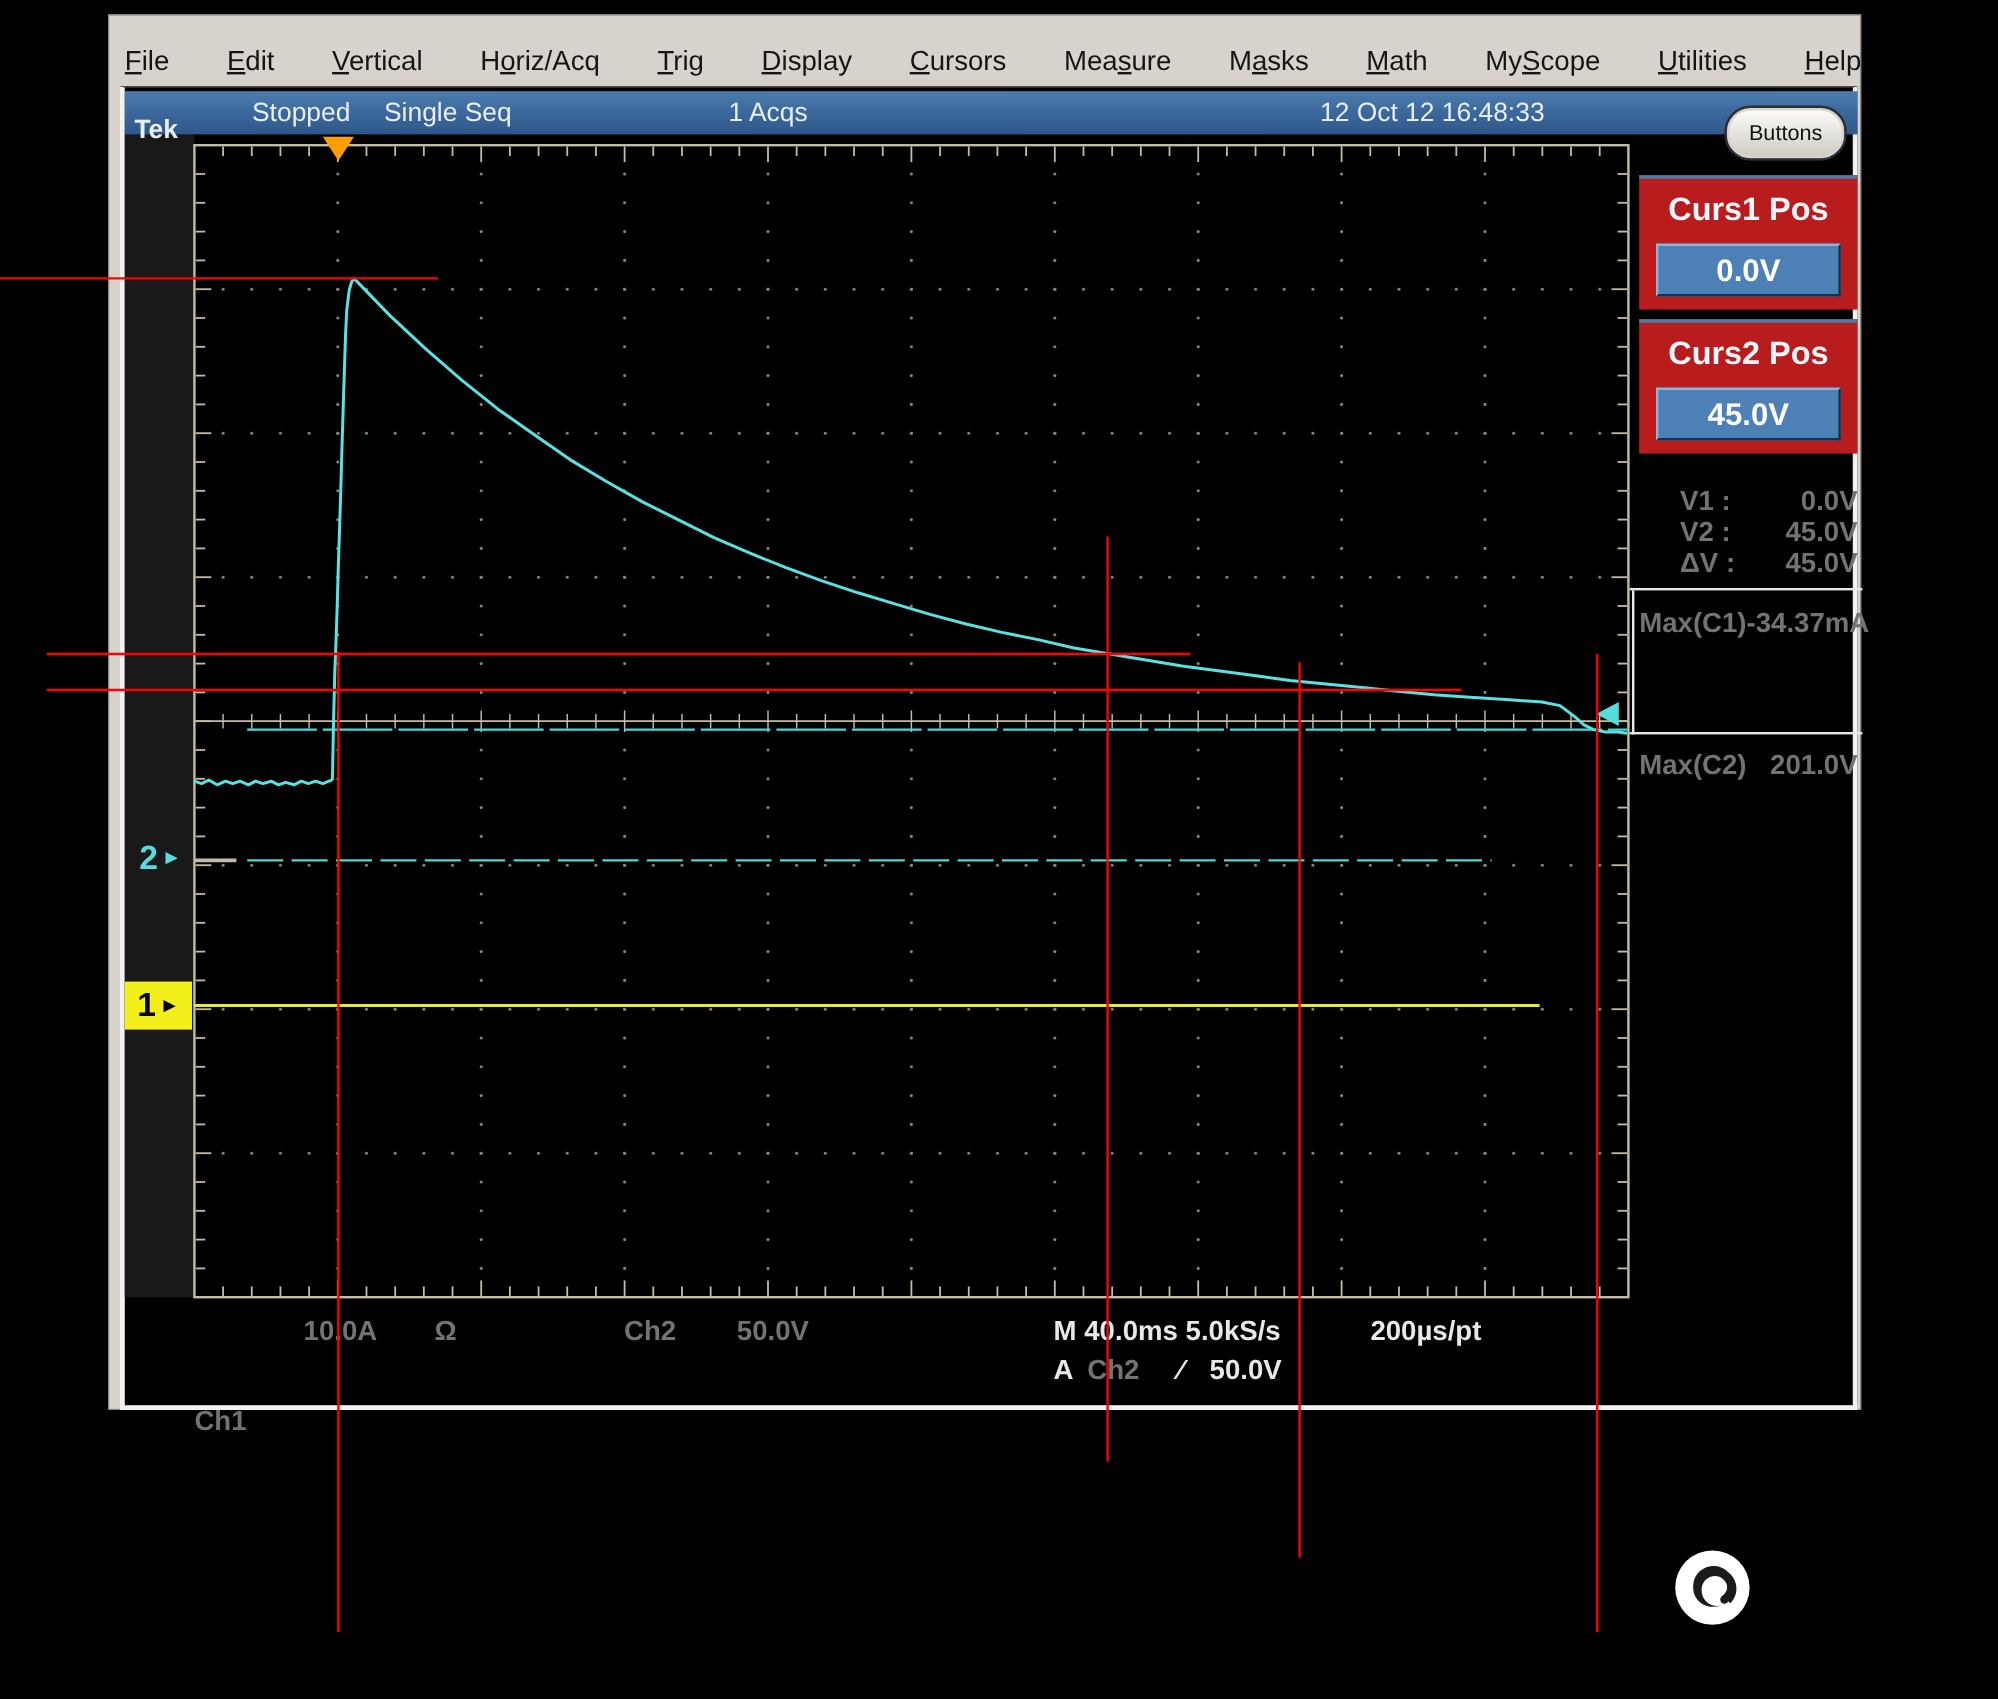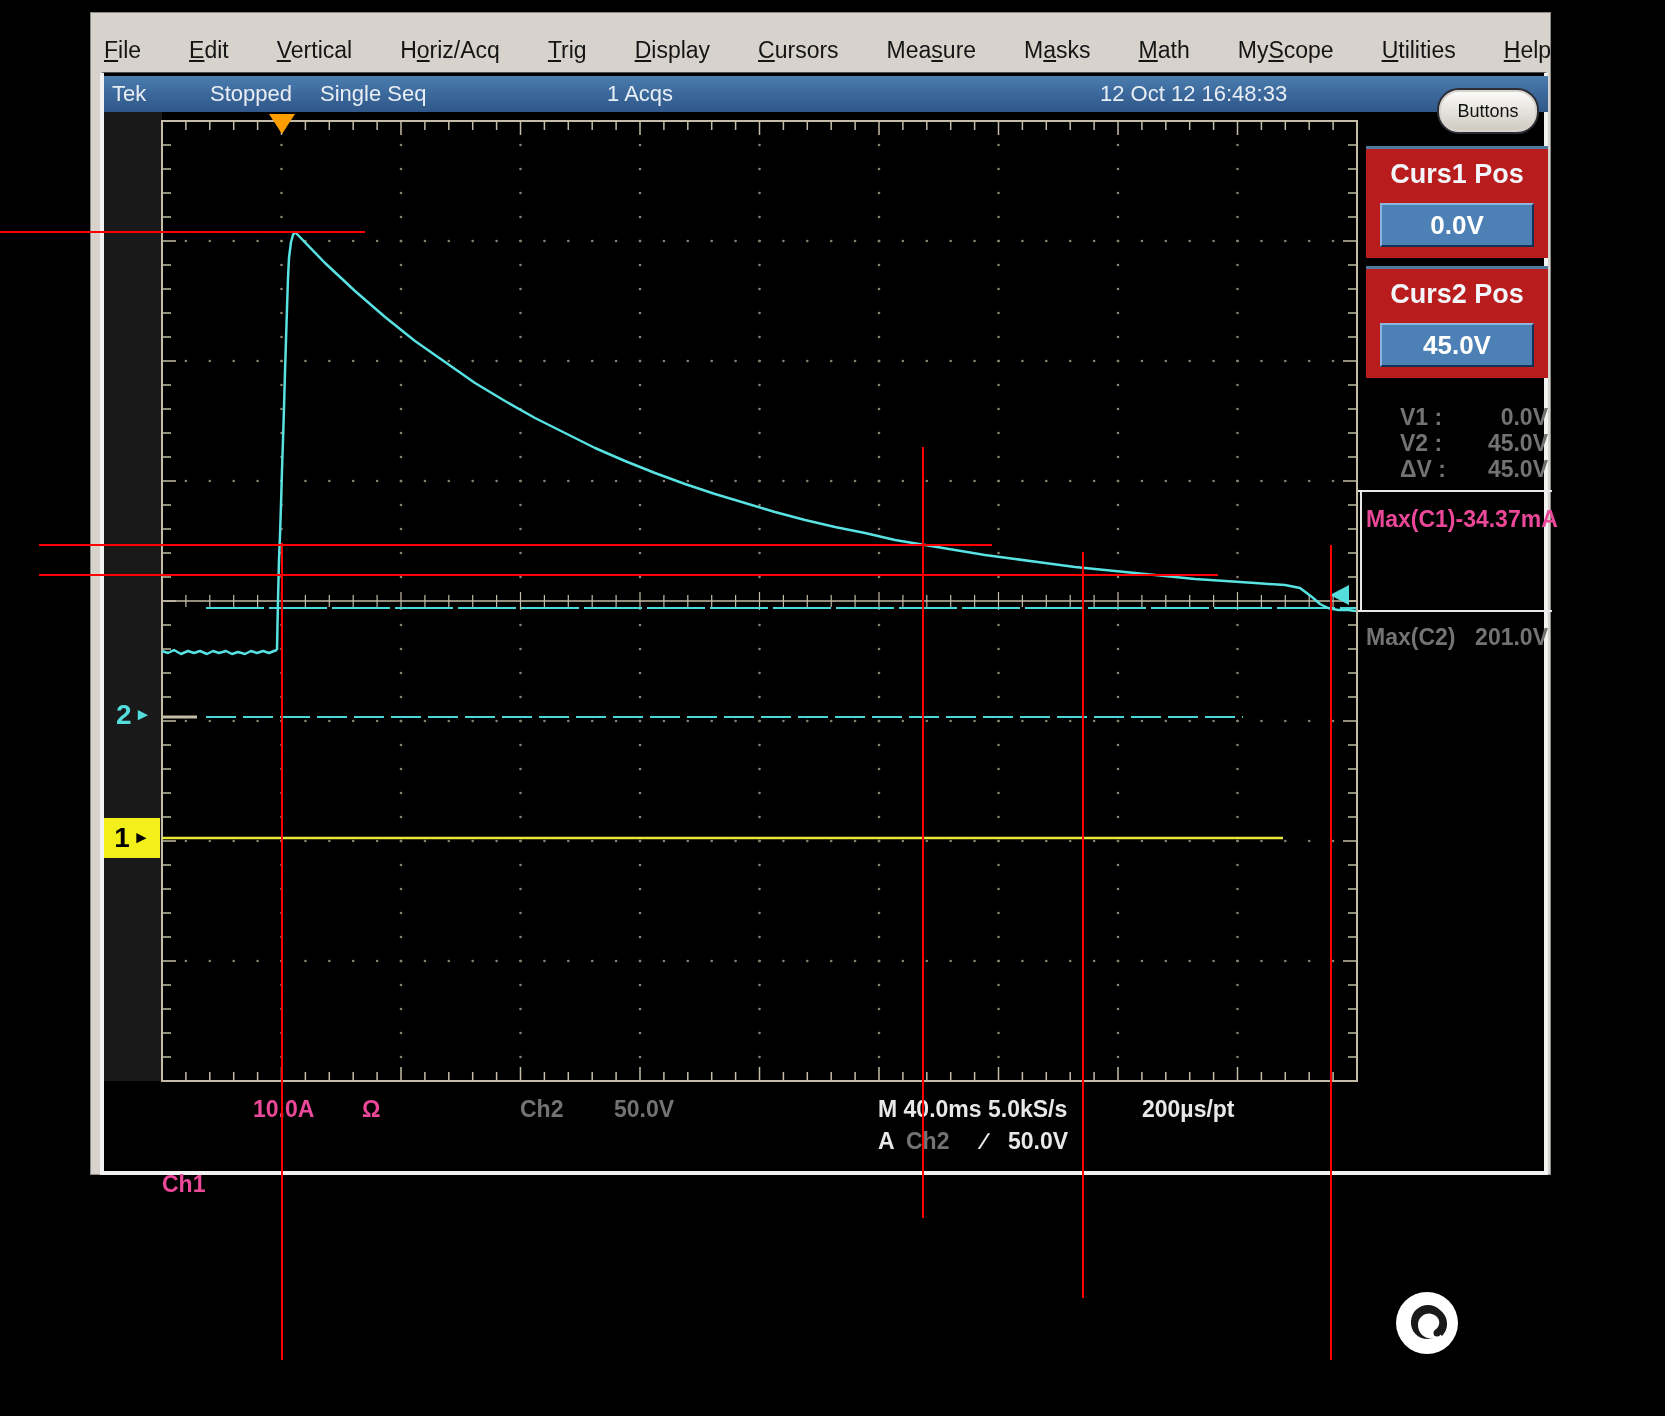--- a/index.html
+++ b/index.html
@@ -33,21 +33,21 @@
   
   .curs-box { position:absolute; left:1366px; width:182px; height:112px; background:#b91c1c;
               border-top:3px solid #50799f; }
   .curs-title { margin-top:10px; text-align:center; font-size:27px; font-weight:bold; color:#f2f6fa; }
   .curs-field { position:absolute; left:14px; top:54px; width:154px; height:44px; background:#4d80b4;
                 border:2px solid; border-color:#8ab4dc #0f3356 #0f3356 #8ab4dc;
                 text-align:center; font-size:26px; font-weight:bold; color:#fff; line-height:40px; }
   .rp-row { position:absolute; left:1366px; width:182px; display:flex; justify-content:space-between;
             font-size:23px; font-weight:bold; }
   .cyan { color:#737373; }
-  .yellow { color:#ec4899; }
+  .yellow { color:#737373; }
   .sepline { position:absolute; left:1358px; width:194px; height:2px; background:#e8e8e8; }
   .vline   { position:absolute; left:1360px; top:492px; width:2px; height:120px; background:#e8e8e8; }
 
   
   .ro { position:absolute; font-size:23px; font-weight:bold; white-space:nowrap; }
   .white { color:#e8e8e8; }
 
   
   .ch2-marker { position:absolute; left:116px; top:699px; color:#55dcdc; font-weight:bold;
                 font-size:28px; display:flex; align-items:center; }
@@ -89,21 +89,21 @@
       <span class="menu-item"><u>C</u>ursors</span>
       <span class="menu-item">Mea<u>s</u>ure</span>
       <span class="menu-item">M<u>a</u>sks</span>
       <span class="menu-item"><u>M</u>ath</span>
       <span class="menu-item">My<u>S</u>cope</span>
       <span class="menu-item"><u>U</u>tilities</span>
       <span class="menu-item"><u>H</u>elp</span>
     </div>
 
     <div class="status-bar"></div>
-    <span class="sb-text" style="left:112px; top:81px; font-weight:normal;">Tek</span>
+    <span class="sb-text" style="left:112px; top:95px; font-weight:bold;">Tek</span>
     <span class="sb-text" style="left:210px; top:81px;">Stopped</span>
     <span class="sb-text" style="left:320px; top:81px;">Single Seq</span>
     <span class="sb-text" style="left:607px; top:81px;">1 Acqs</span>
     <span class="sb-text" style="left:1100px; top:81px;">12 Oct 12 16:48:33</span>
 
     <button class="buttons-btn">Buttons</button>
 
     <div class="curs-box" style="top:146px;">
       <div class="curs-title">Curs1 Pos</div>
       <div class="curs-field">0.0V</div>

